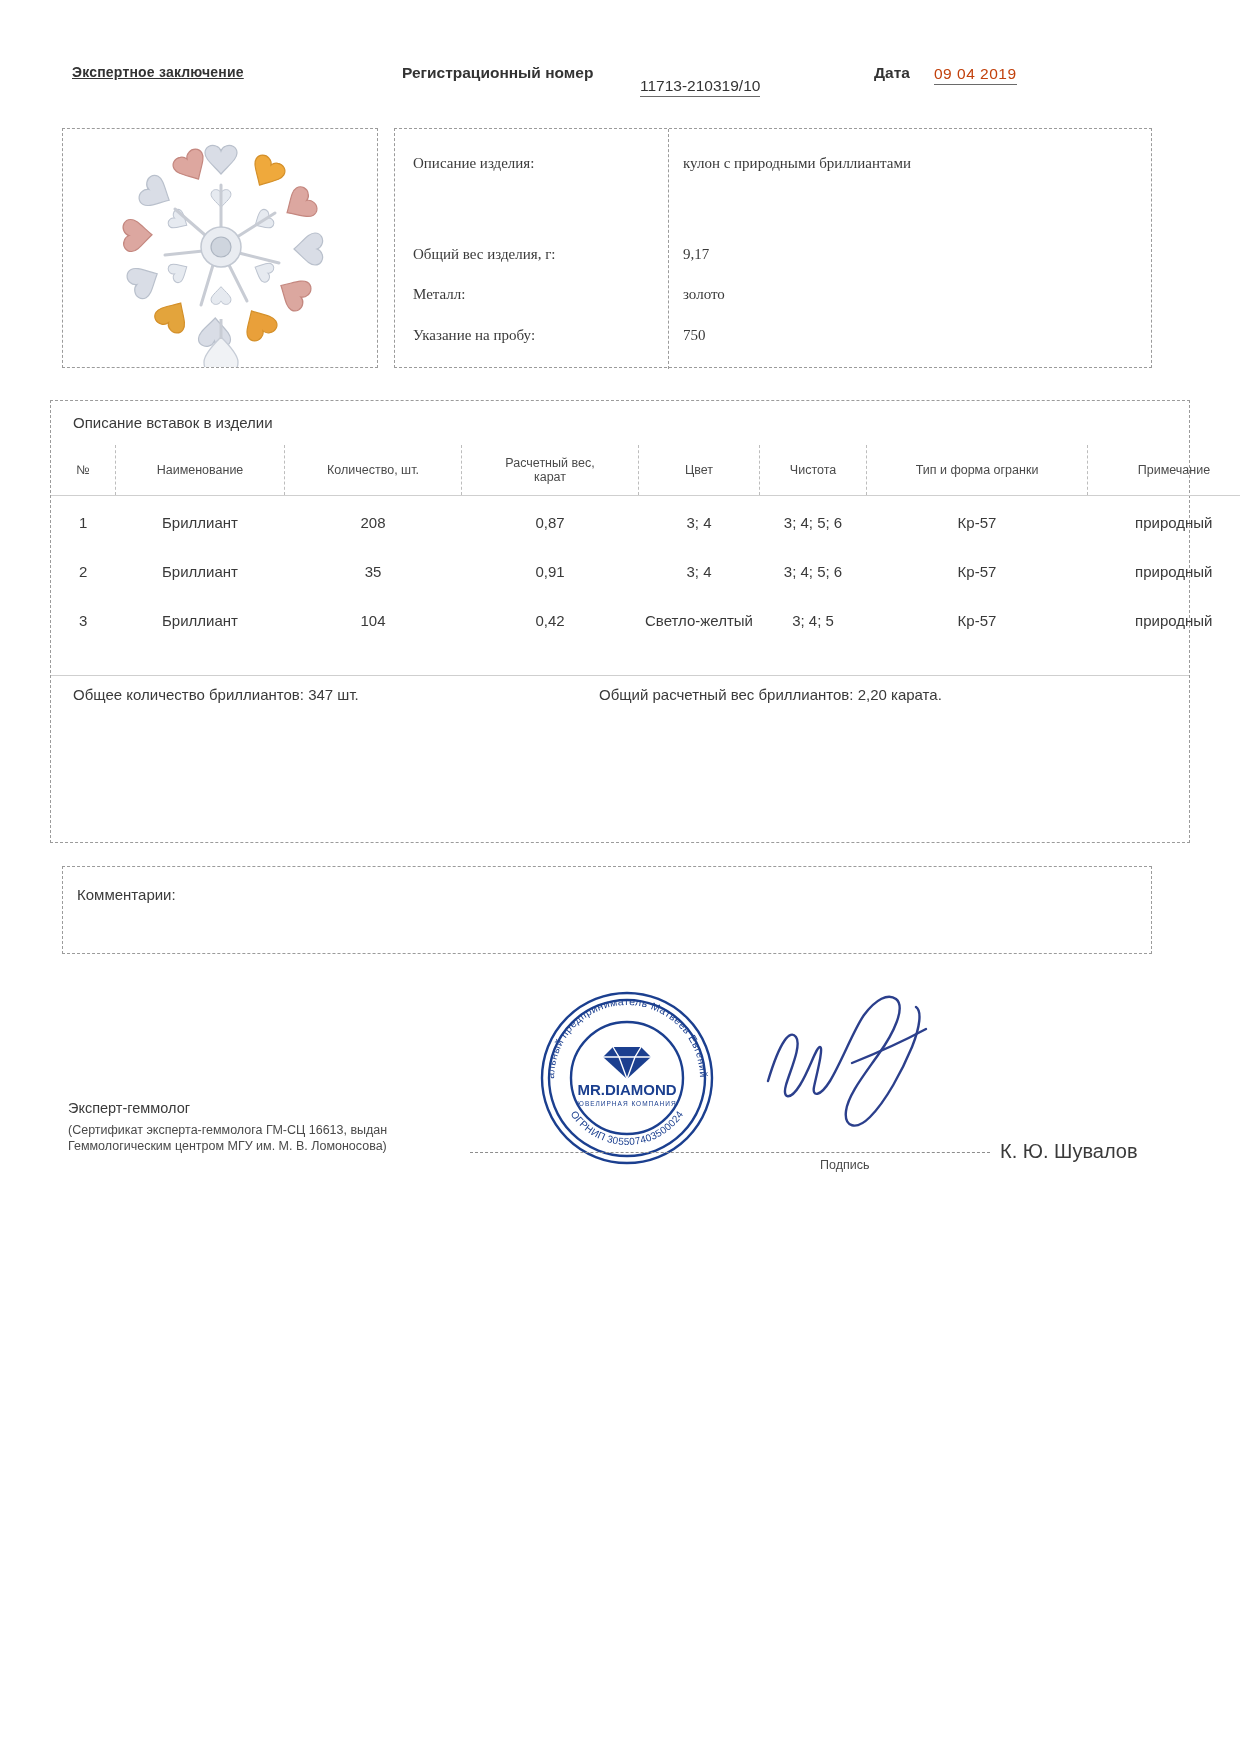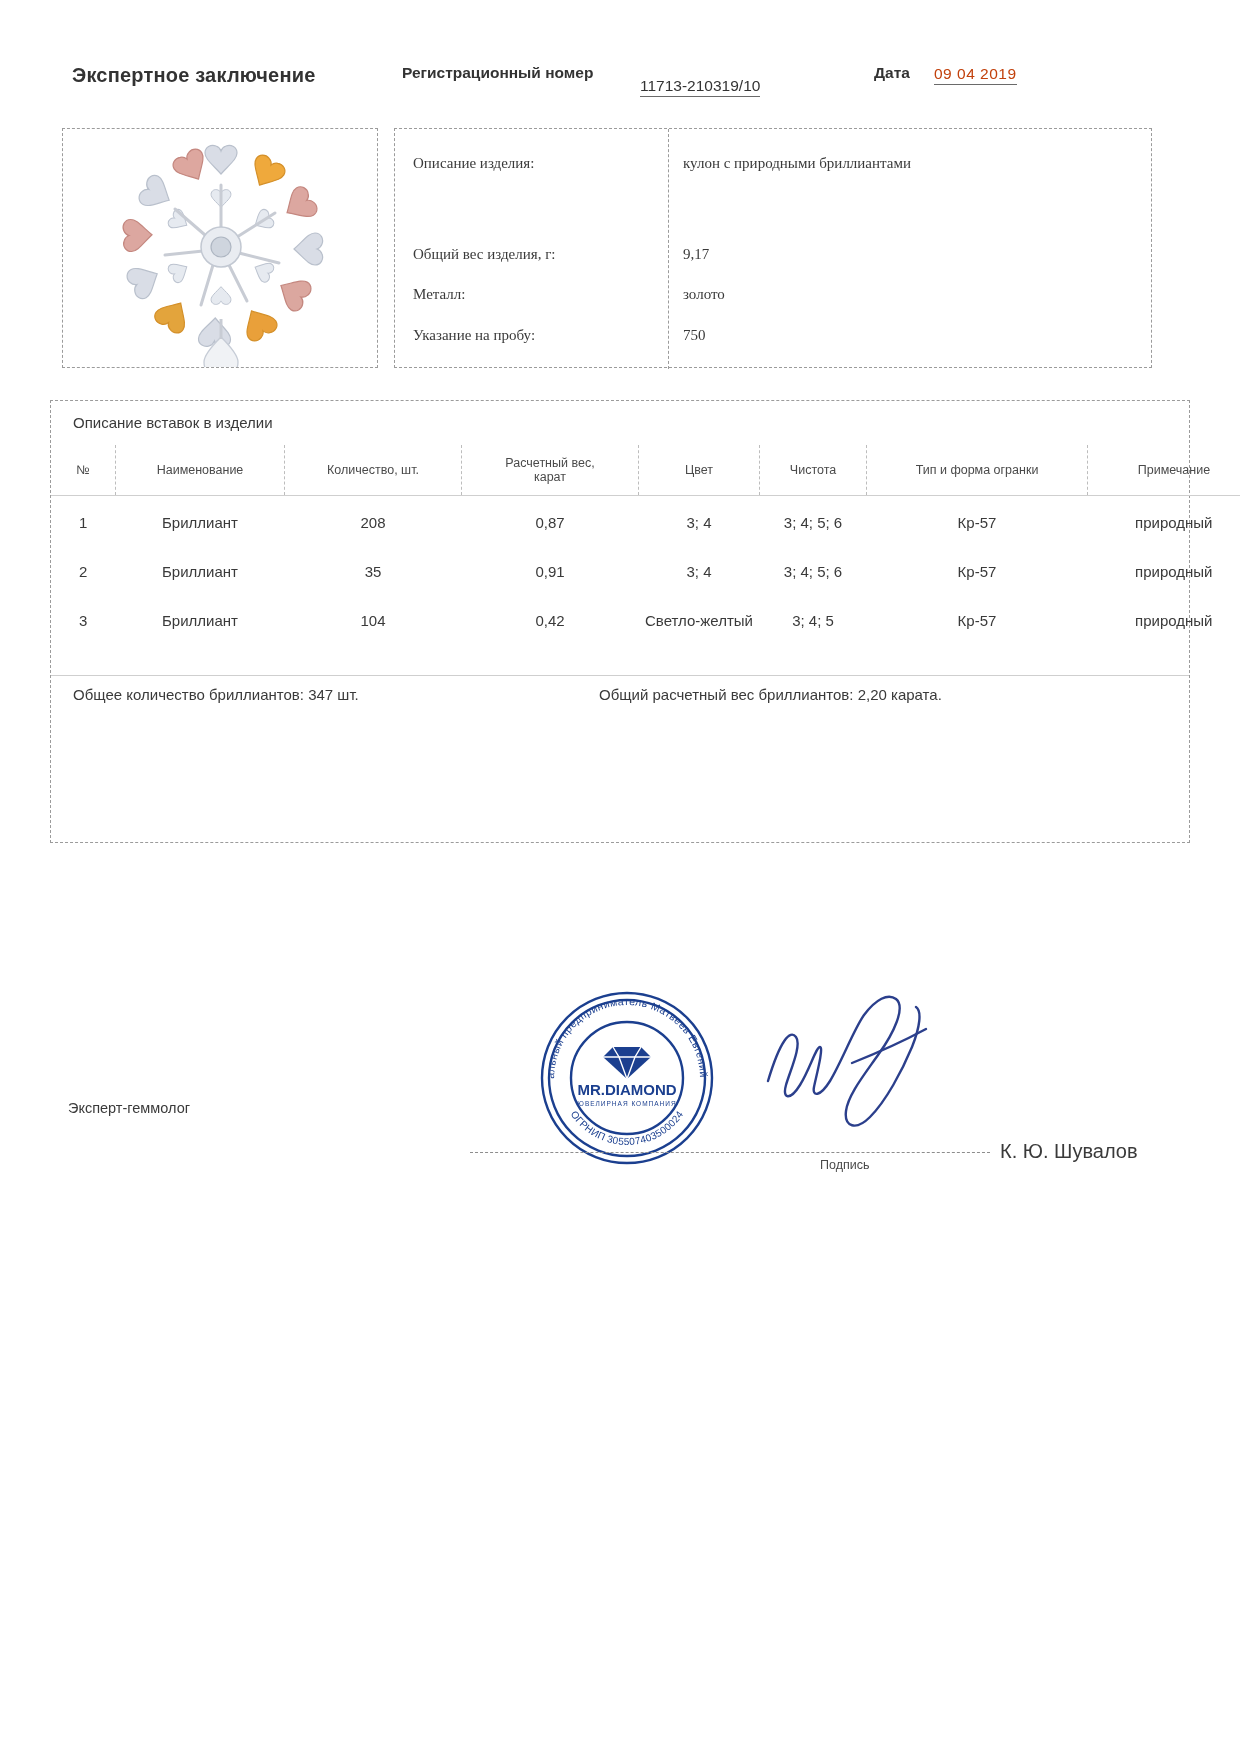--- a/index.html
+++ b/index.html
@@ -27,24 +27,25 @@
     position: absolute;
     left: 62px;
     top: 60px;
     width: 1090px;
     height: 34px;
   }
   .hdr-title {
     position: absolute;
     left: 10px;
     top: 4px;
-    font-size: 20px;
+    font-size: 14px;
     font-weight: bold;
     letter-spacing: 0.2px;
     color: #333;
+    text-decoration: underline;
   }
   .hdr-regnum-label {
     position: absolute;
     left: 340px;
     top: 4px;
     font-size: 15.5px;
     font-weight: bold;
     color: #333;
   }
   .hdr-regnum-value {
@@ -448,20 +449,23 @@
           <td>природный</td>
         </tr>
       </tbody>
     </table>
 
     <div class="totals-sep"></div>
     <div class="total-left">Общее количество бриллиантов: 347 шт.</div>
     <div class="total-right">Общий расчетный вес бриллиантов: 2,20 карата.</div>
   </div>
 
+  <div class="comments-box">
+    <div class="comments-label">Комментарии:</div>
+  </div>
 
   <div class="stamp">
     <svg viewBox="0 0 186 186" width="186" height="186" xmlns="http://www.w3.org/2000/svg">
       <defs>
         <path id="arcTop" d="M 20,93 A 73,73 0 0 1 166,93"></path>
         <path id="arcBot" d="M 26,93 A 67,67 0 0 0 160,93"></path>
       </defs>
       <g fill="none" stroke="#1b3f8f" stroke-width="2.4">
         <circle cx="93" cy="93" r="85"></circle>
         <circle cx="93" cy="93" r="78"></circle>
@@ -491,17 +495,18 @@
                  C50,84 56,62 60,62 C64,62 56,92 54,102 C52,112 60,112 70,96
                  C82,76 94,44 104,30 C116,14 128,8 136,14 C146,22 134,48 118,70
                  C104,90 88,110 86,126 C84,142 96,146 110,132 C126,116 142,86 152,62
                  C160,42 162,26 156,22"></path>
         <path d="M92,78 C112,70 140,58 166,44"></path>
       </g>
     </svg>
   </div>
 
   <div class="expert-title">Эксперт-геммолог</div>
+  <div class="expert-cert">(Сертификат эксперта-геммолога ГМ-СЦ 16613, выдан Геммологическим центром МГУ им. М. В. Ломоносова)</div>
   <div class="sign-line"></div>
   <div class="sign-caption">Подпись</div>
   <div class="expert-name">К. Ю. Шувалов</div>
 
 </div>
 
 </body></html>

